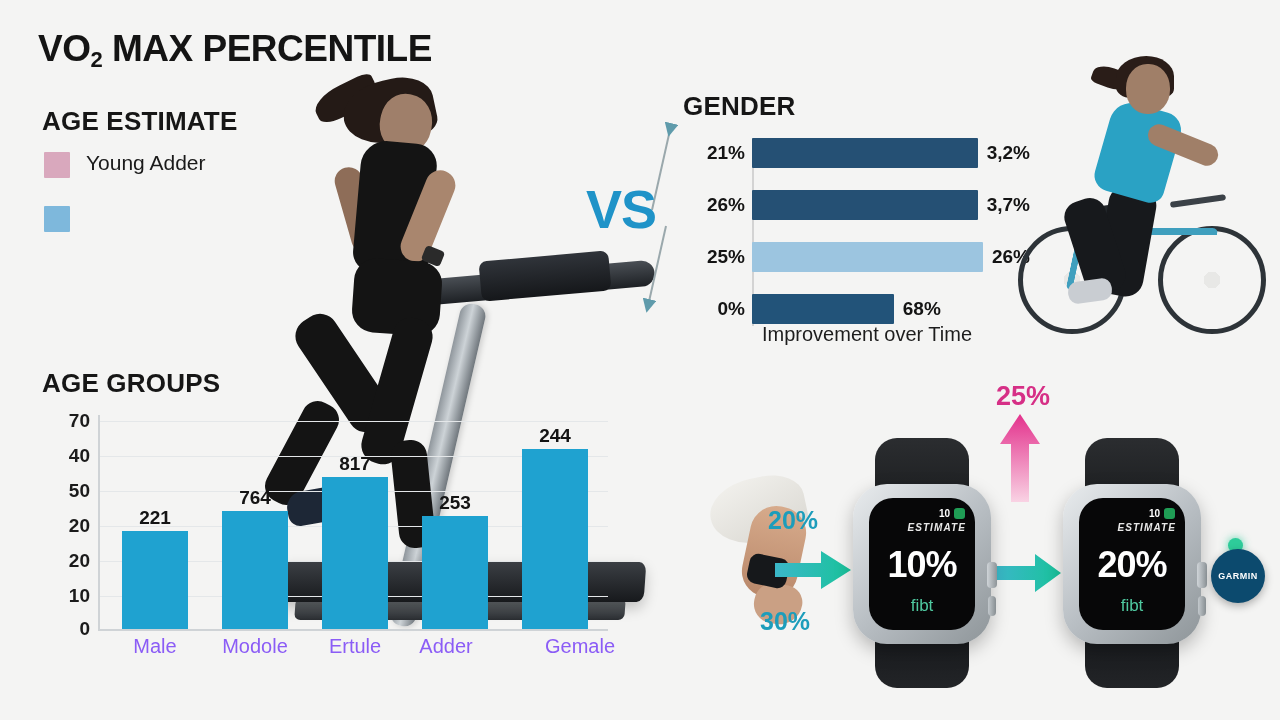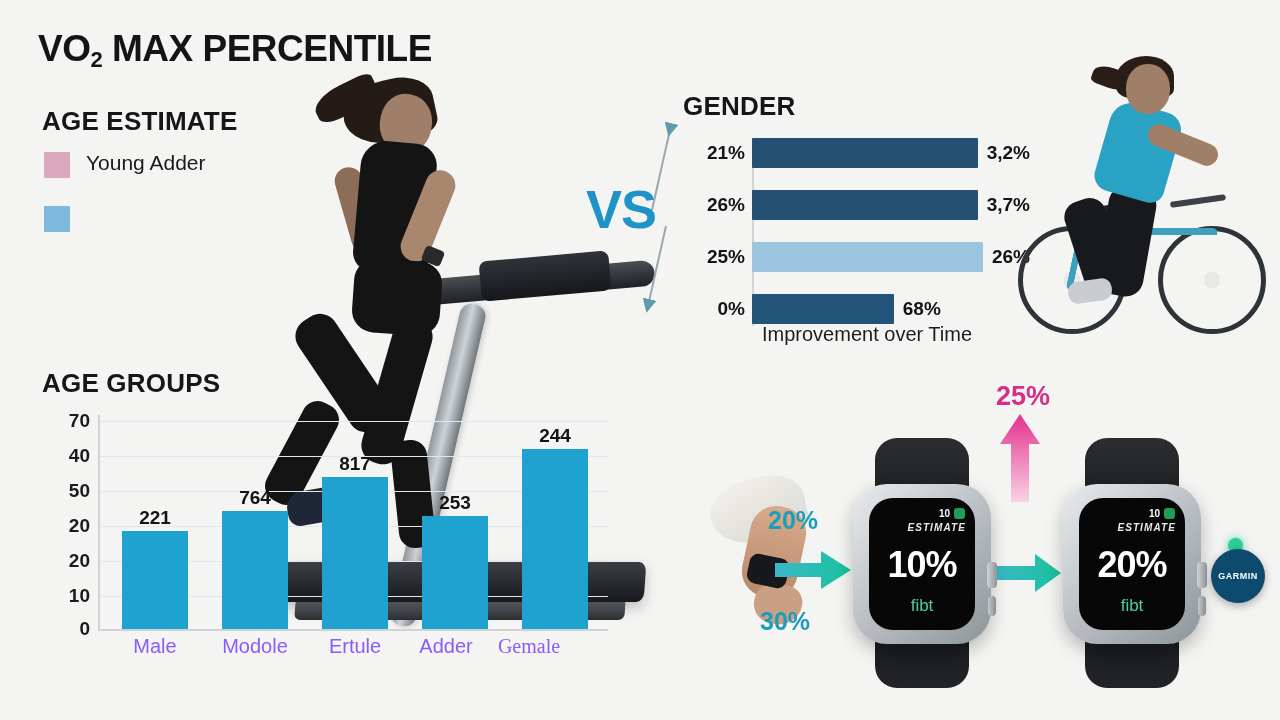--- a/index.html
+++ b/index.html
@@ -319,21 +319,21 @@
       <span class="bar-val" style="left:55px;  top:92px;">221</span>
       <span class="bar-val" style="left:155px; top:72px;">764</span>
       <span class="bar-val" style="left:255px; top:38px;">817</span>
       <span class="bar-val" style="left:355px; top:77px;">253</span>
       <span class="bar-val" style="left:455px; top:10px;">244</span>
 
       <span class="xlabel" style="left:55px;">Male</span>
       <span class="xlabel" style="left:155px;">Modole</span>
       <span class="xlabel" style="left:255px;">Ertule</span>
       <span class="xlabel" style="left:339px;margin-left:7px;">Adder</span>
-      <span class="xlabel" style="left:429px;font-family:Liberation Serif, serif;">Gemale</span>
+      <span class="xlabel" style="left:480px;">Gemale</span>
     </div>
   </div>
 
   <div id="arm-photo">
     <div class="sleeve"></div>
     <div class="forearm"></div>
     <div class="hand"></div>
     <div class="wristwatch"></div>
   </div>
 

